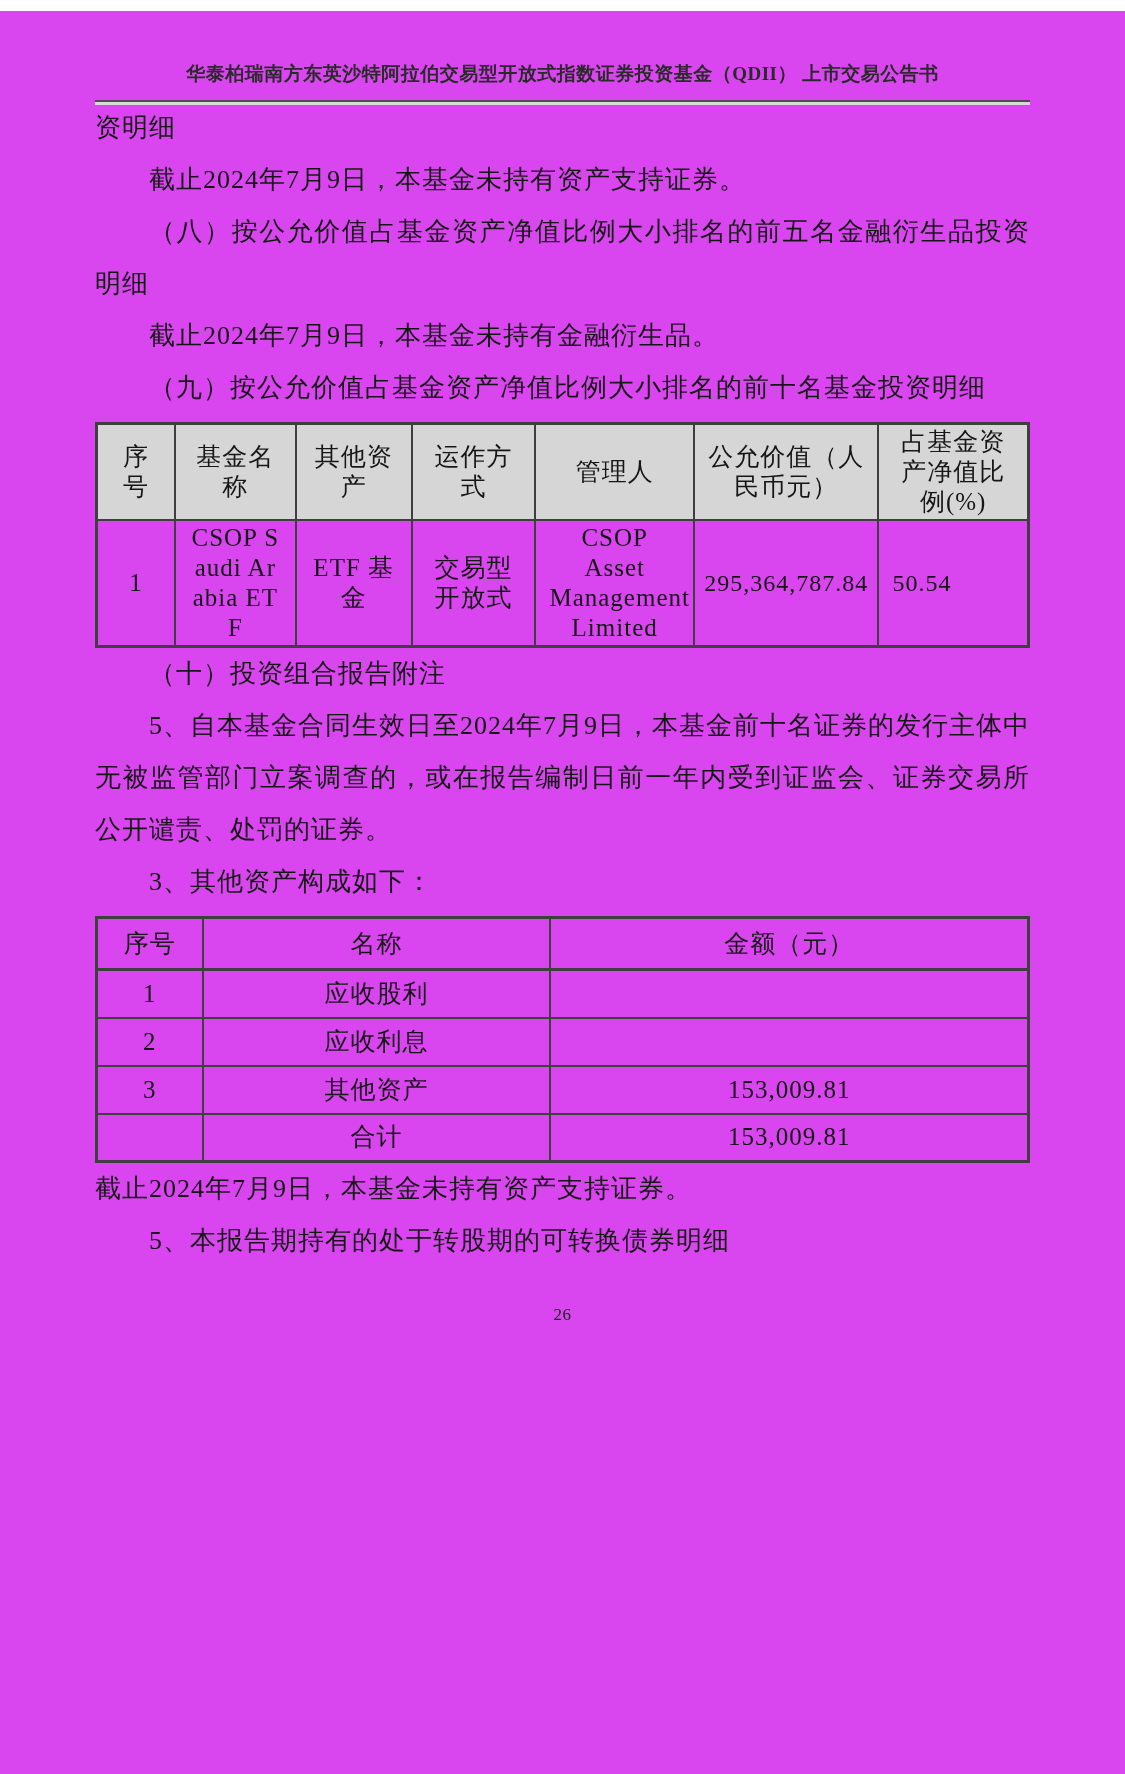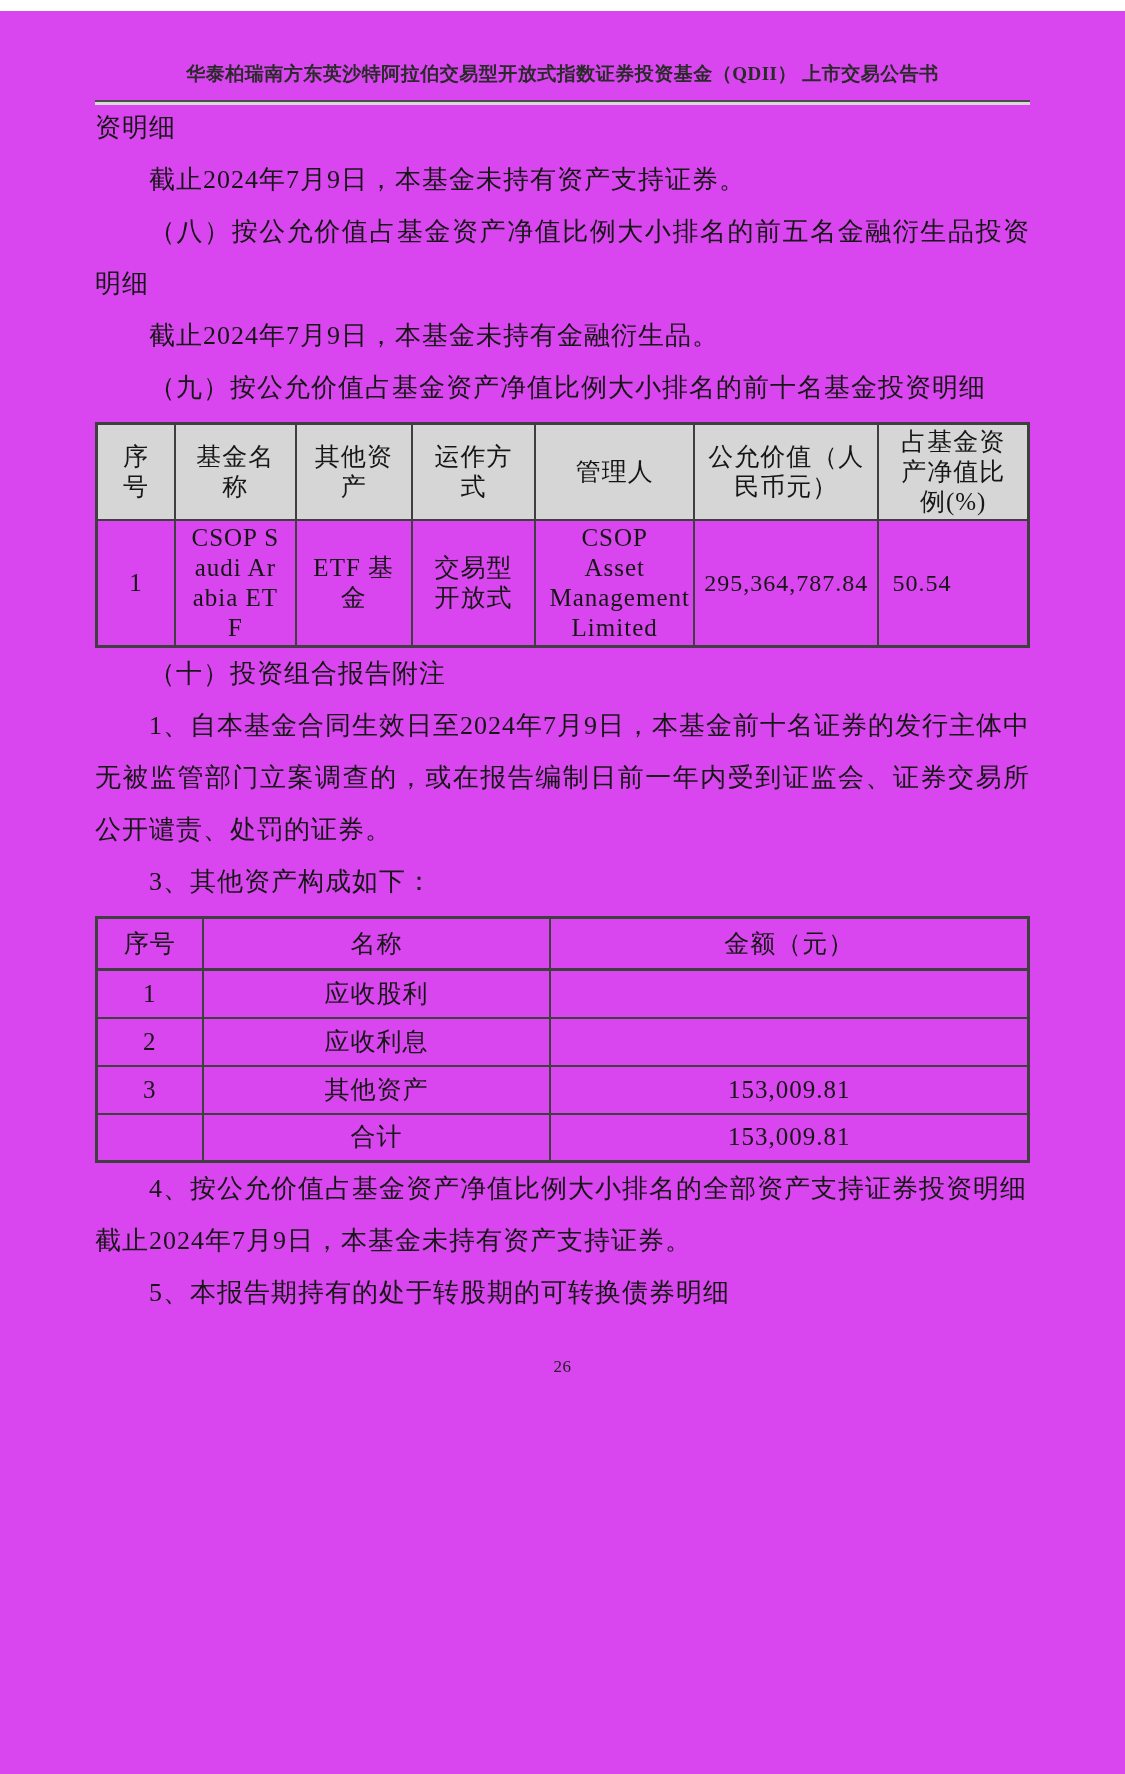--- a/index.html
+++ b/index.html
@@ -113,21 +113,21 @@
           <td>ETF 基金</td>
           <td>交易型开放式</td>
           <td>CSOP Asset Management Limited</td>
           <td class="num">295,364,787.84</td>
           <td class="right">50.54</td>
         </tr>
       </tbody>
     </table>
 
     <p class="indent mt-m">（十）投资组合报告附注</p>
-    <p class="indent">1、自本基金合同生效日至2024年7月9日，本基金前十名证券的发行主体中无被监管部门立案调查的，或在报告编制日前一年内受到证监会、证券交易所公开谴责、处罚的证券。</p>
+    <p class="indent">5、自本基金合同生效日至2024年7月9日，本基金前十名证券的发行主体中无被监管部门立案调查的，或在报告编制日前一年内受到证监会、证券交易所公开谴责、处罚的证券。</p>
     <p class="indent mt-xl">3、其他资产构成如下：</p>
 
     <table class="doc-table assets-table">
       <colgroup>
         <col style="width:11.4%">
           <col style="width:37.3%">
           <col style="width:51.3%">
       </colgroup>
       <thead>
         <tr>
@@ -153,21 +153,20 @@
           <td>153,009.81</td>
         </tr>
         <tr>
           <td></td>
           <td>合计</td>
           <td>153,009.81</td>
         </tr>
       </tbody>
     </table>
 
-    <p class="indent mt-s">4、按公允价值占基金资产净值比例大小排名的全部资产支持证券投资明细</p>
     <p>截止2024年7月9日，本基金未持有资产支持证券。</p>
     <p class="indent mt-l">5、本报告期持有的处于转股期的可转换债券明细</p>
 
   </div>
 
   <div class="page-num">26</div>
 
 </div>
 
 </body></html>

